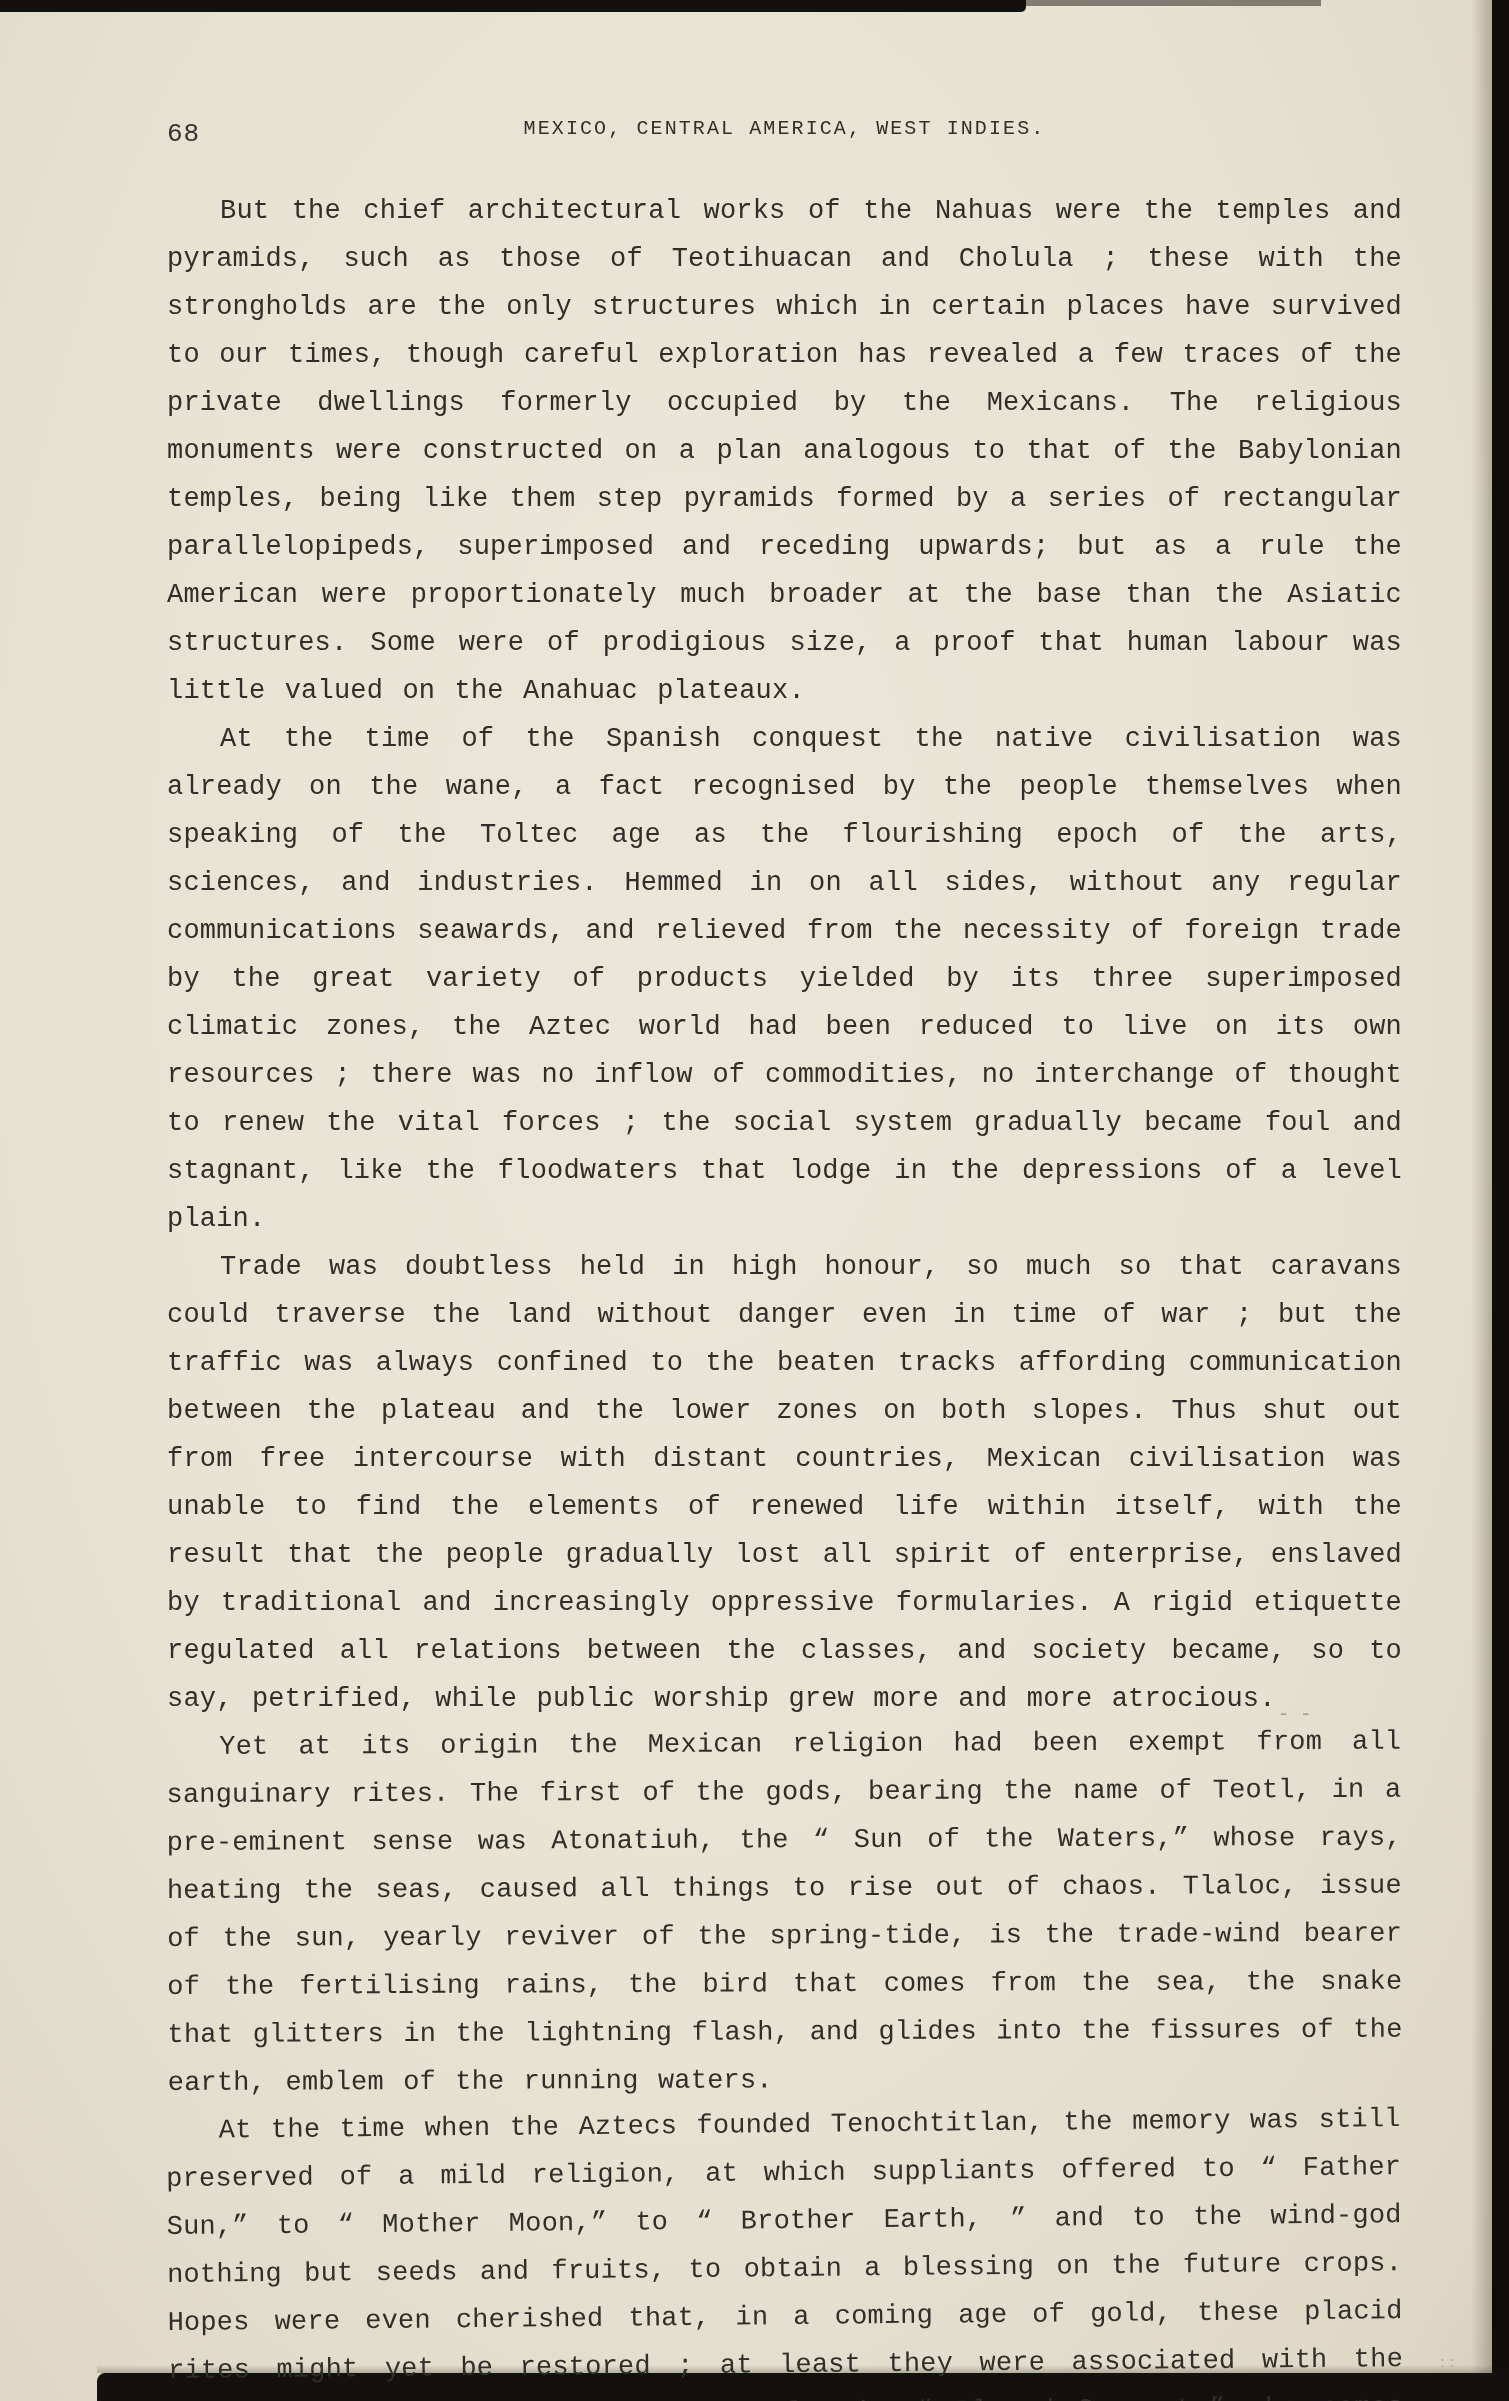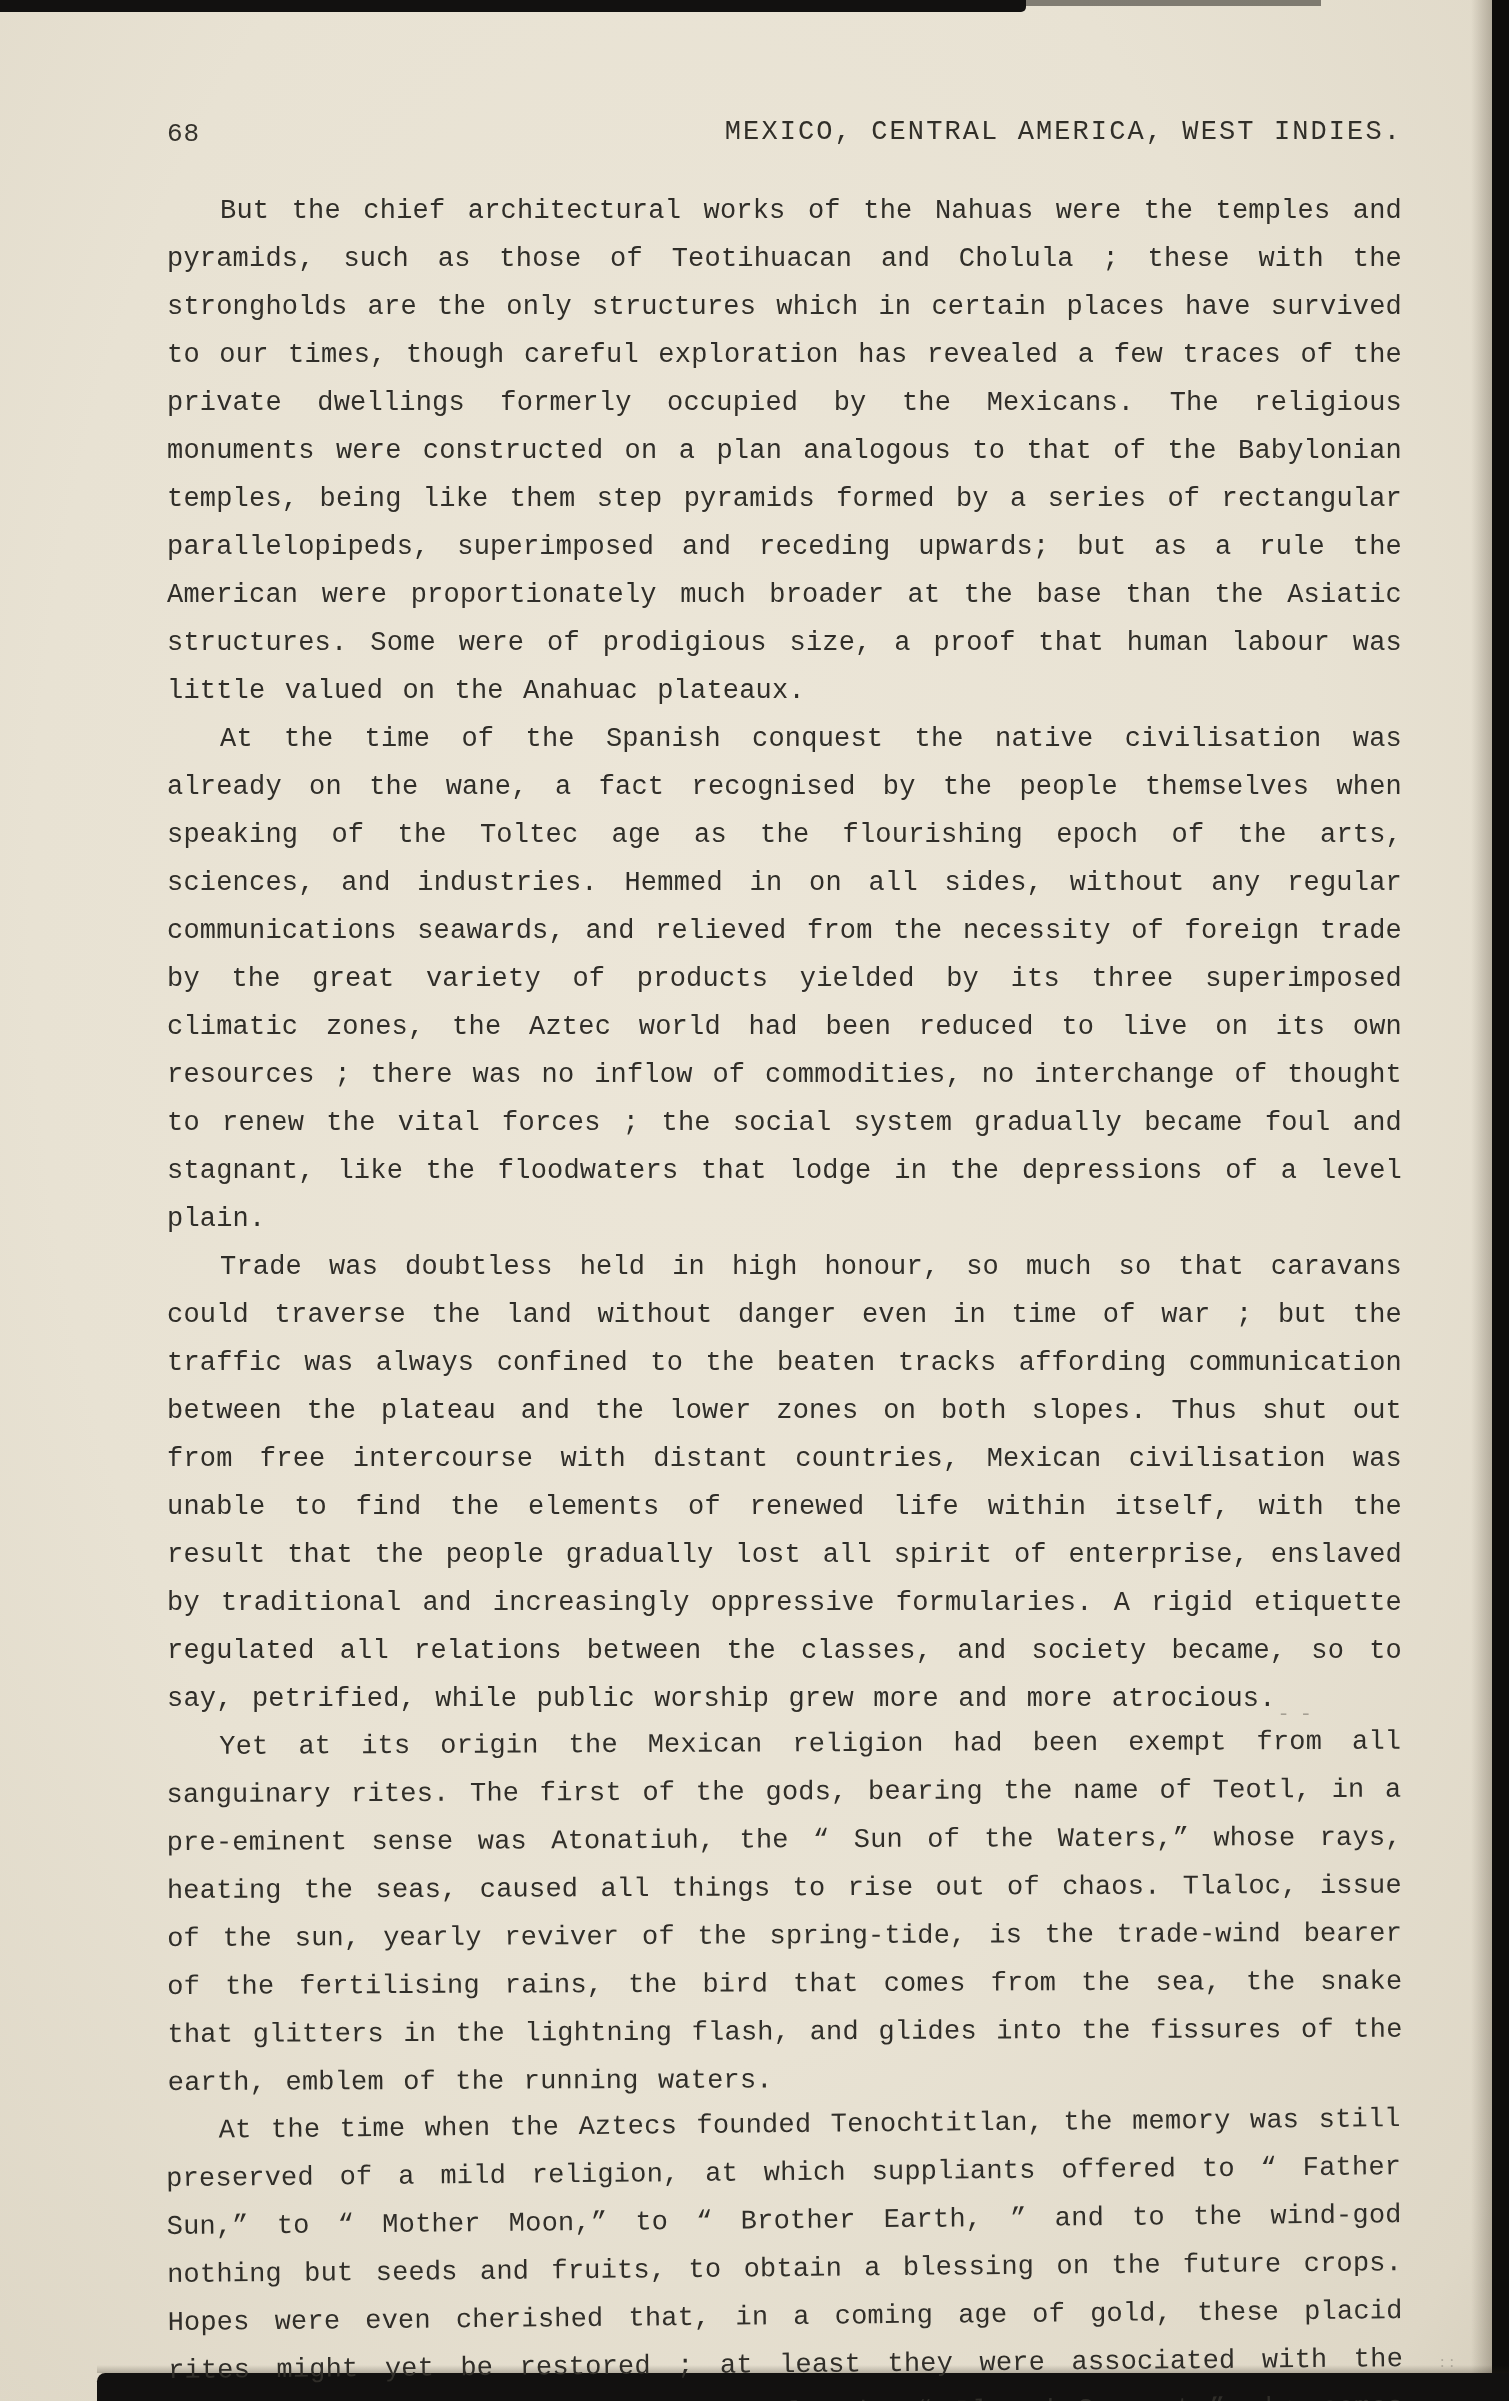--- a/index.html
+++ b/index.html
@@ -63,22 +63,22 @@
     margin-bottom: 31px;
   }
   .page-number {
     position: absolute; left: 0; top: 1.6px;
     font-size: 26px;
     letter-spacing: 0.8px;
     color: #34322c;
   }
   .running-title {
     display: block;
-    text-align: right;
-    font-size: 27px;
+    text-align: center;
+    font-size: 20px;
     letter-spacing: 2.1px;
     color: #312f29;
     white-space: nowrap;
   }
 
   .body-text p {
     font-size: 27px;
     line-height: 48px;
     text-align: justify;
     word-spacing: 2.9px;

